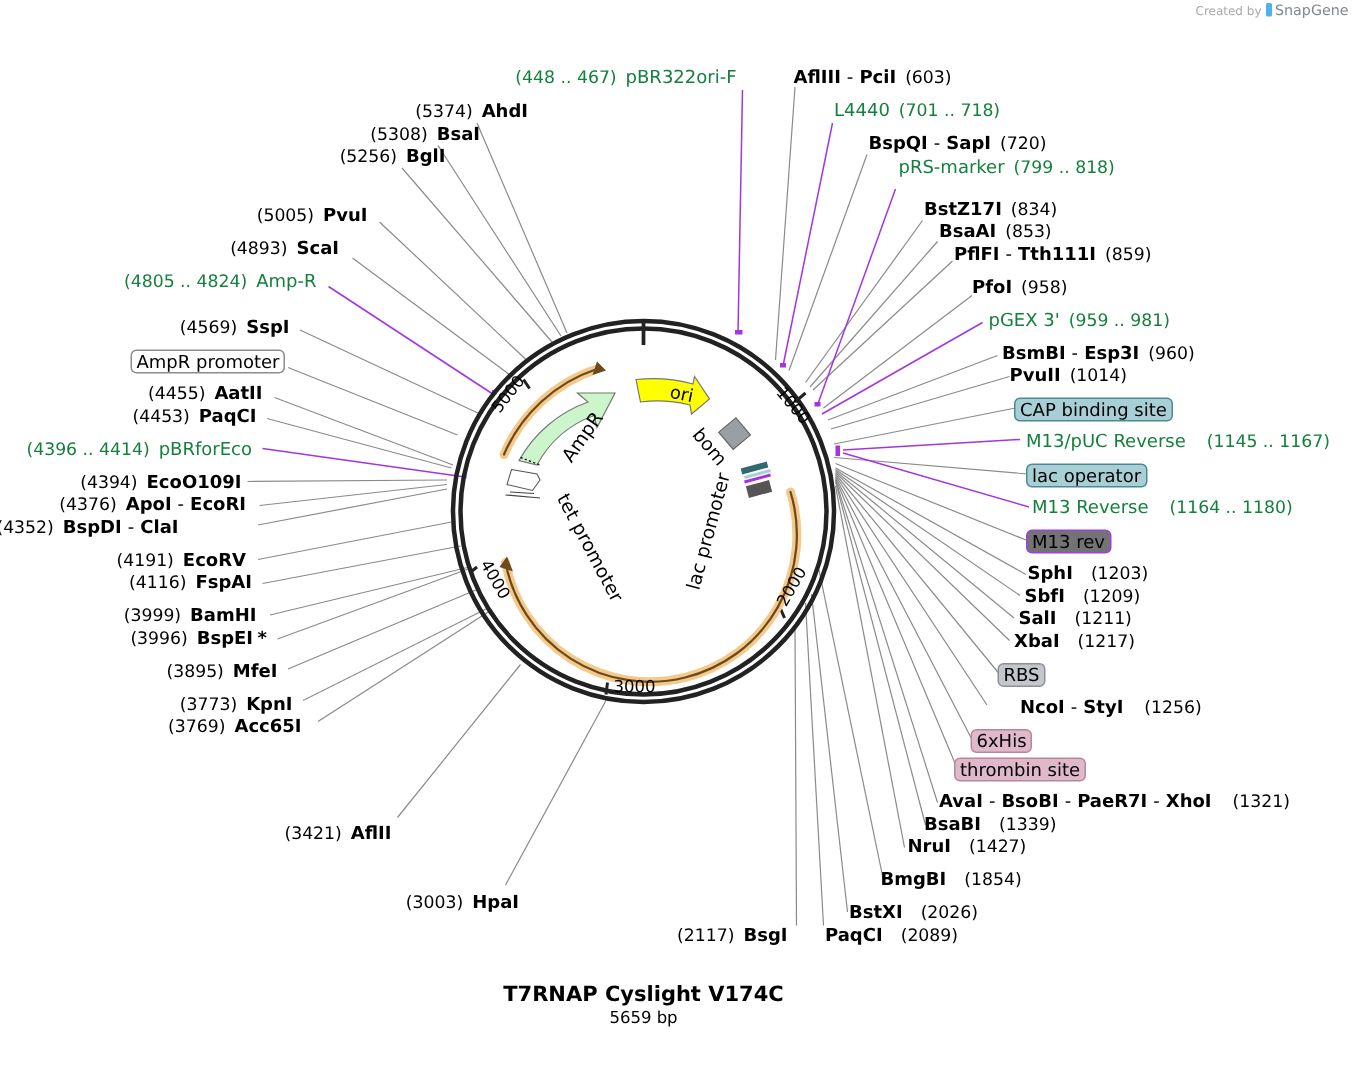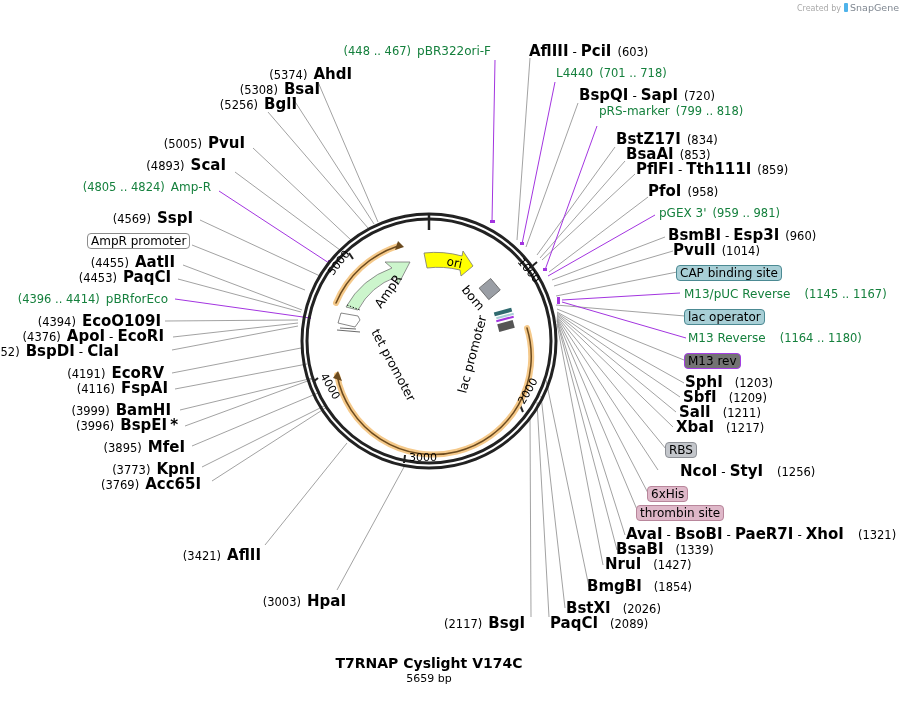--- a/index.html
+++ b/index.html
@@ -1,20 +1,20 @@
 <!DOCTYPE html>
 <html><head>
 <meta charset="utf-8">
 <style>
   html, body { margin:0; padding:0; background:#ffffff; }
   body { width:905px; height:722px; position:relative; overflow:hidden;
          font-family:"DejaVu Sans", sans-serif; }
   #map { position:absolute; left:0; top:0; }
   .lbl { position:absolute; white-space:nowrap; font-size:12px; line-height:15px; color:#000; }
-  .lbl .en { font-weight:bold; font-size:15px; }
+  .lbl .en { font-weight:bold; font-size:12px; }
   .lbl .pos { font-size:11.5px; margin:0 6px; }
   .lbl.primer { color:#15803d; }
   .lbl.primer .pos { font-size:11.5px; }
   .sep { margin:0 4px; }
   .feat { position:absolute; white-space:nowrap; font-size:12px; line-height:14px;
           padding:0 3px; border-radius:4px; border:1px solid; }
   .feat.teal { background:#a8cfd6; border-color:#4c8a93; }
   .feat.grey { background:#c3c6cb; border-color:#8d9096; }
   .feat.pink { background:#dfb8c9; border-color:#b8869b; }
   .feat.purple { background:#737373; border-color:#a33de3; }

